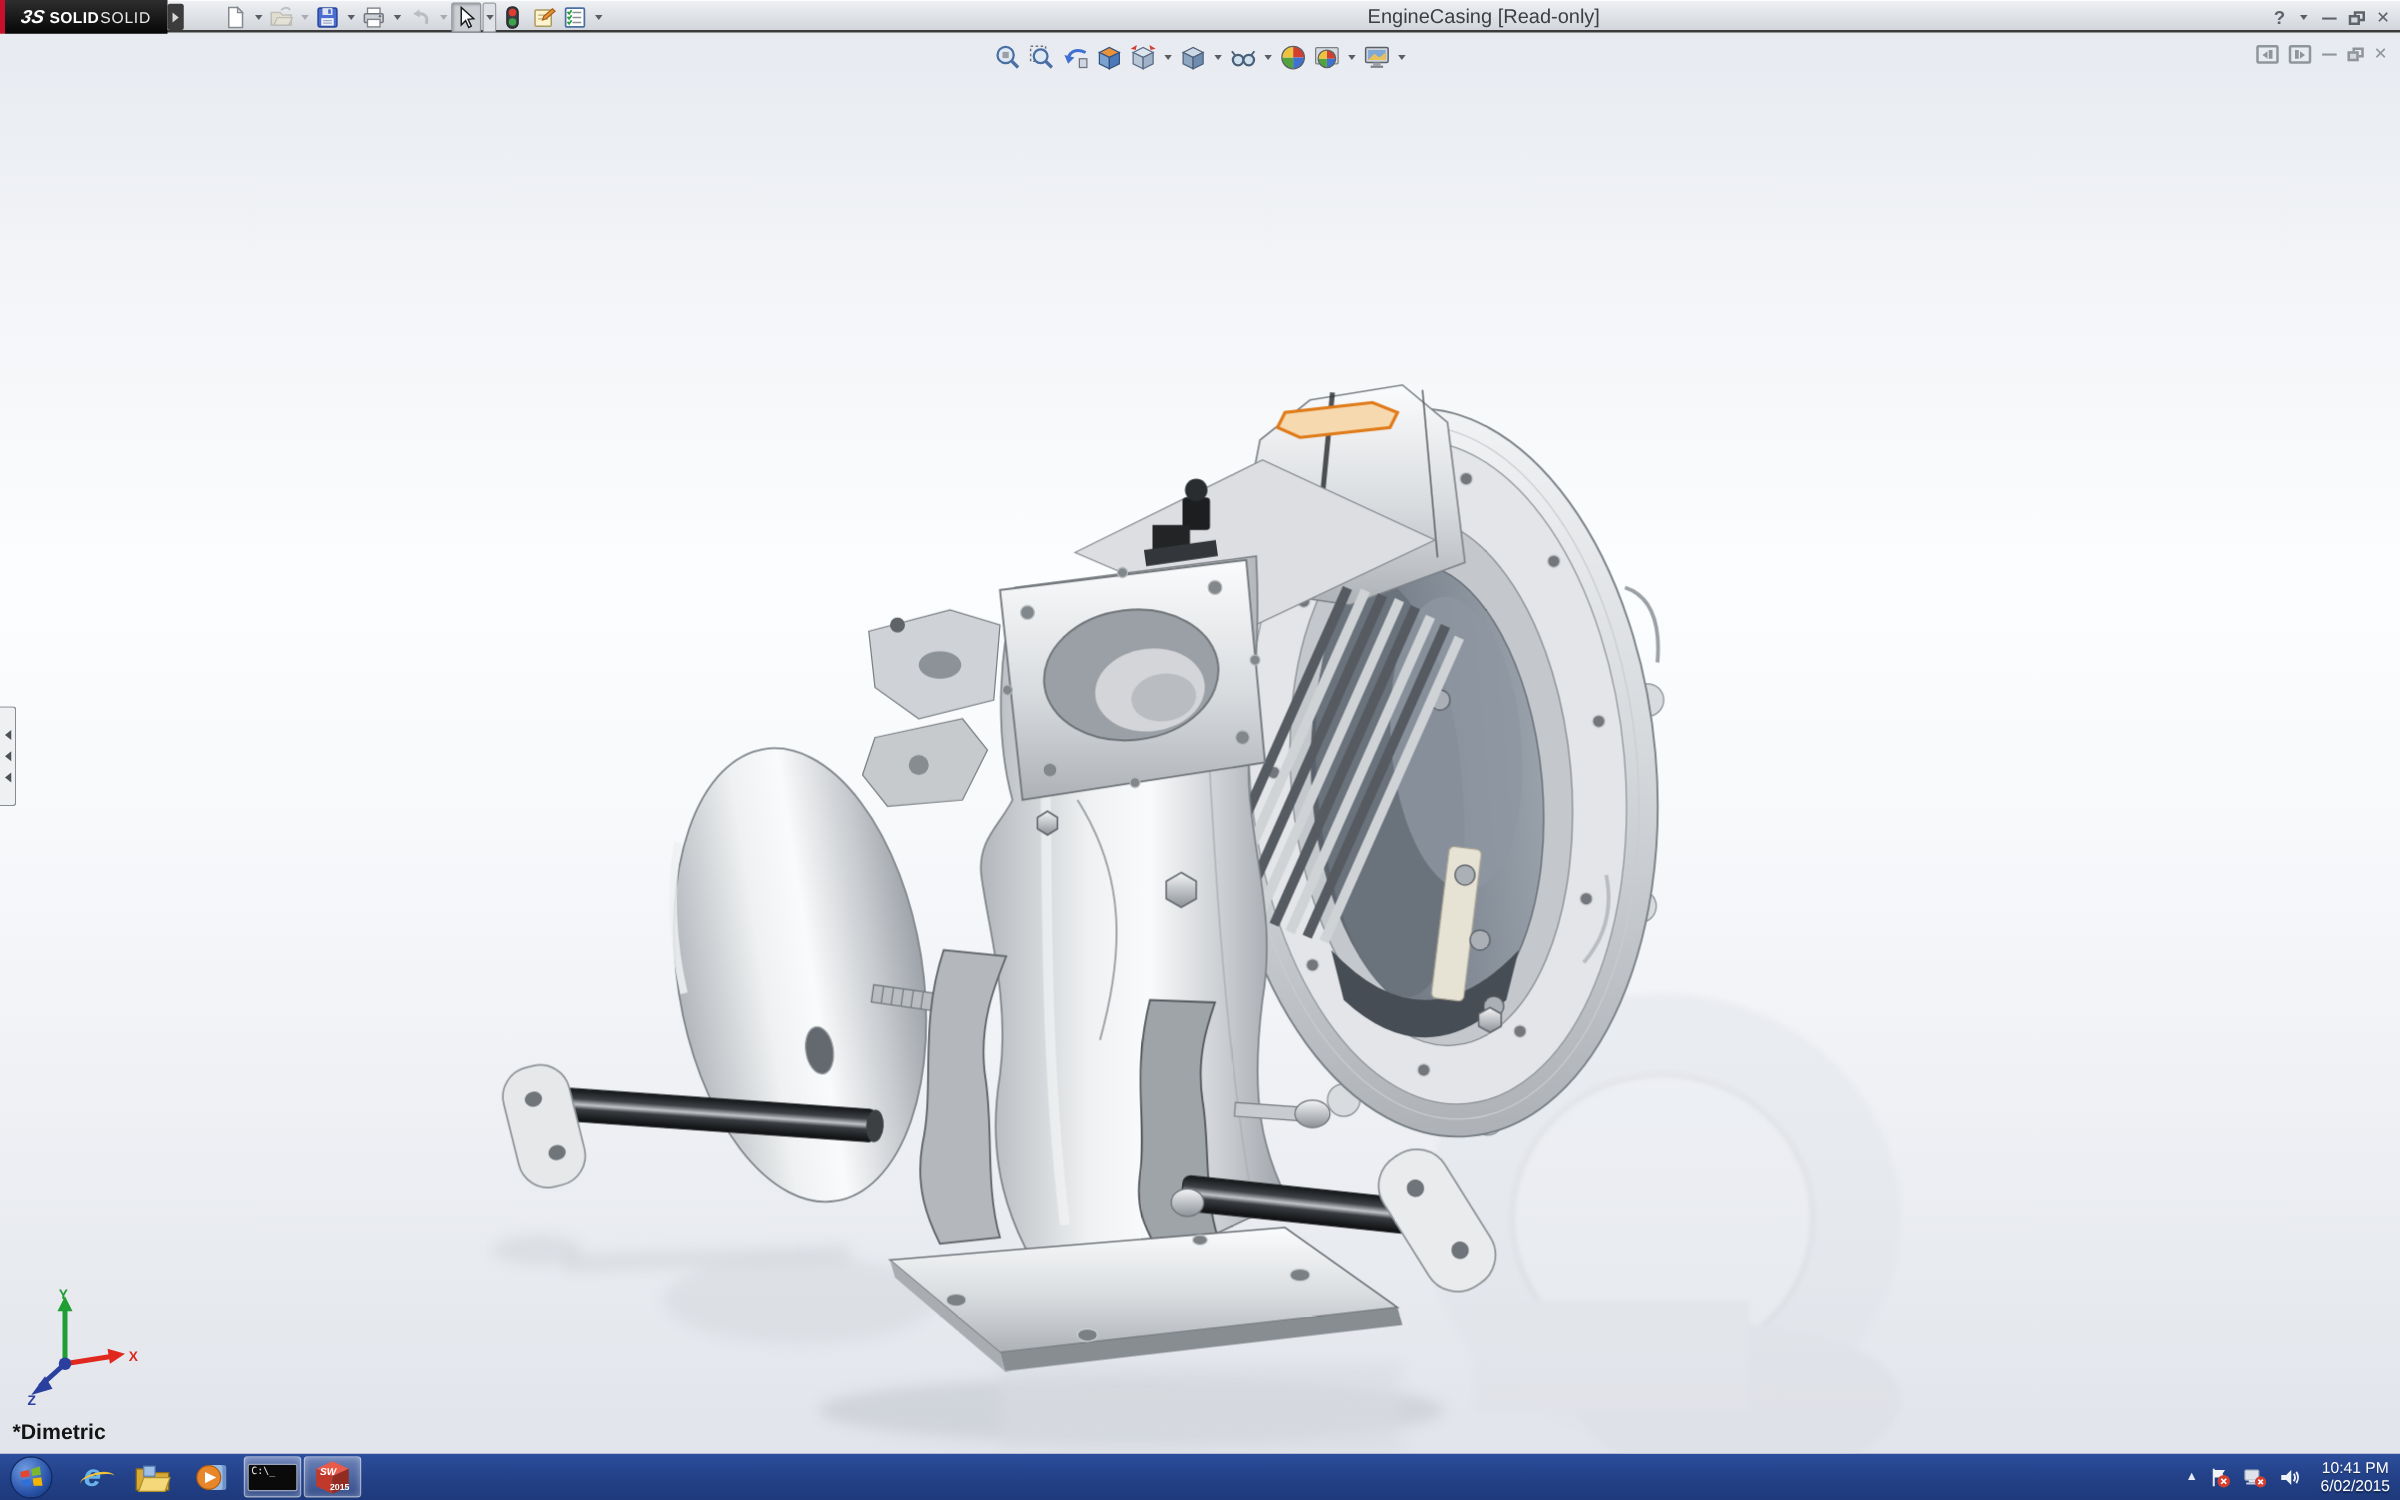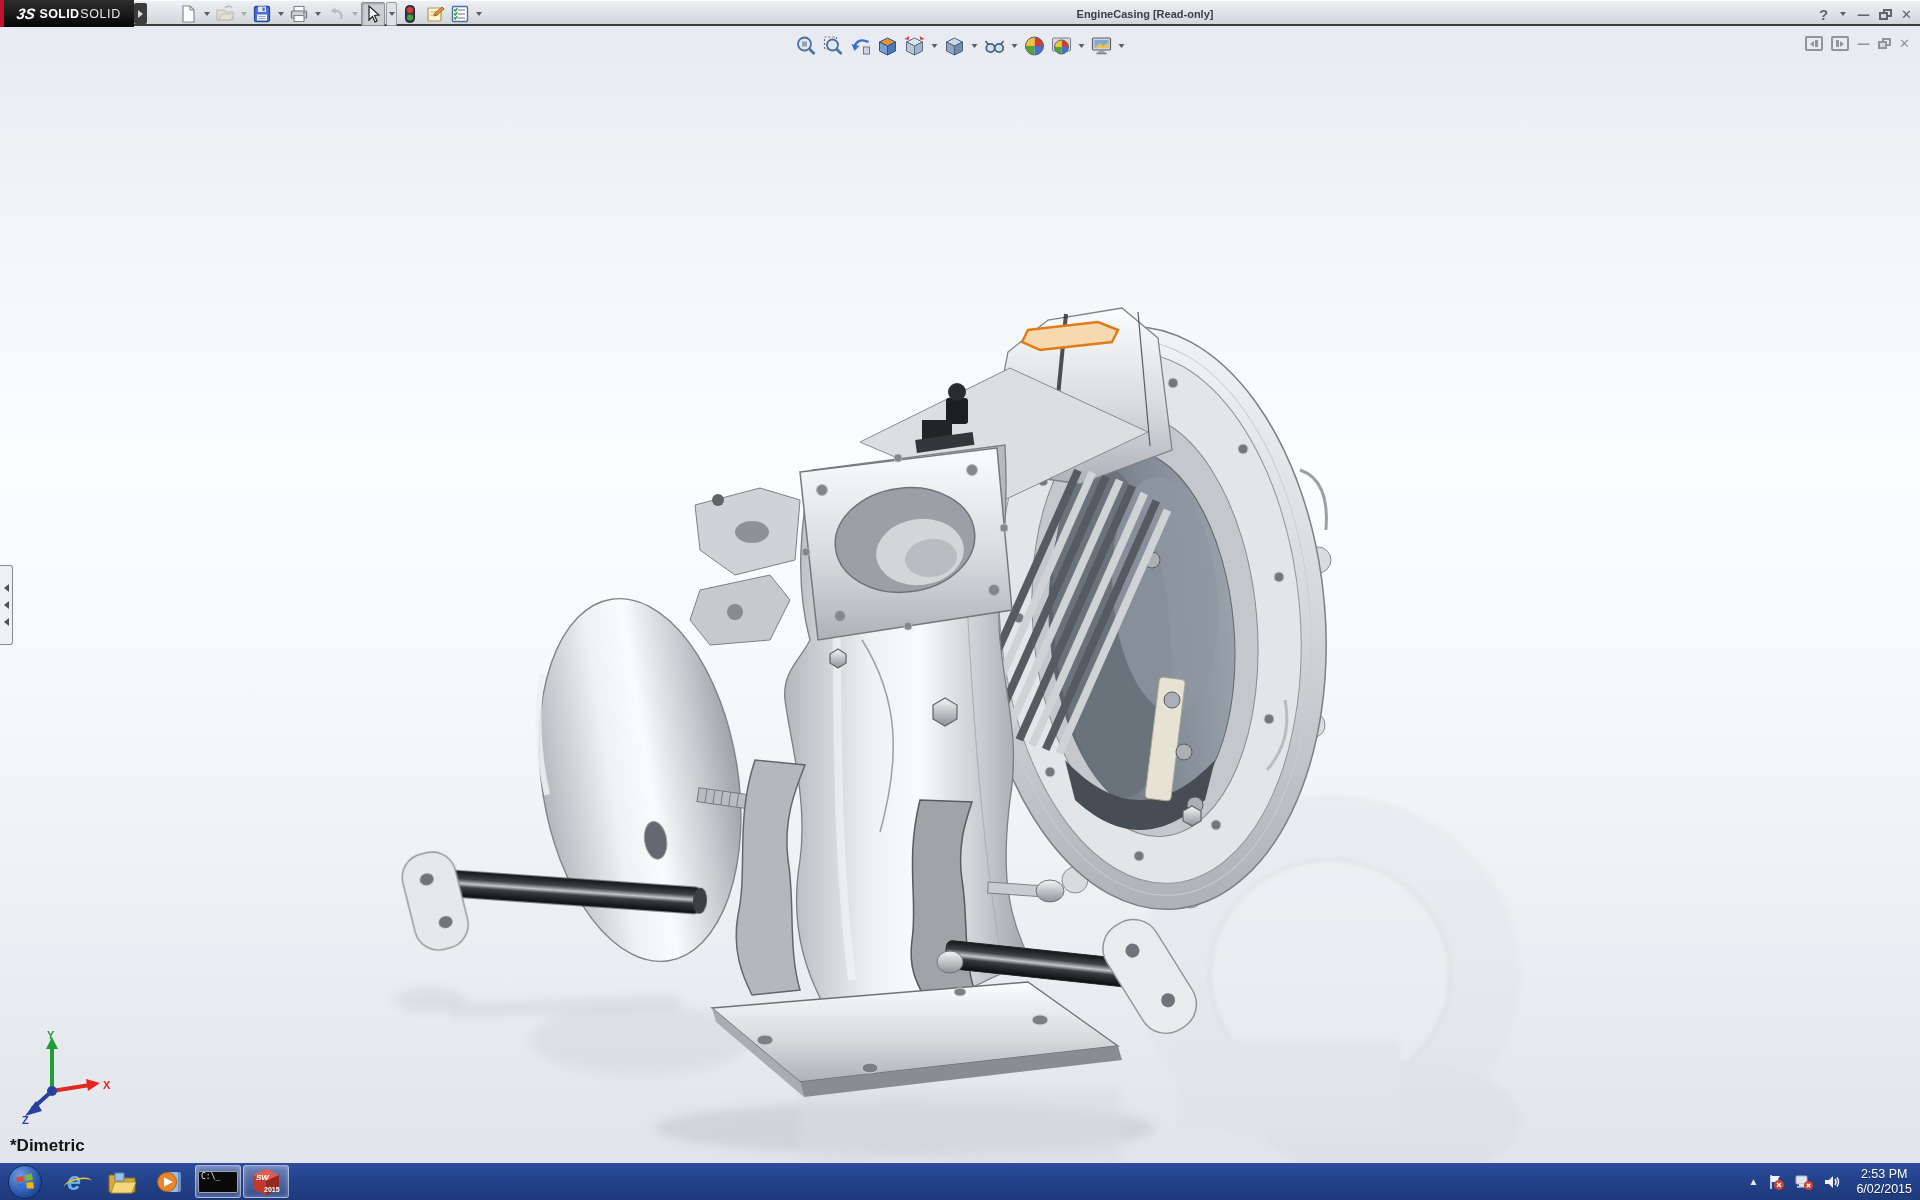--- a/index.html
+++ b/index.html
@@ -20,22 +20,22 @@
     border-radius:2px;display:flex;align-items:center;justify-content:center;}
   .menu-arrow i{width:0;height:0;border-top:4px solid transparent;border-bottom:4px solid transparent;border-left:5px solid #d8d8d8;}
   .std-toolbar{position:absolute;left:176px;top:0;height:26px;display:flex;align-items:center;gap:1px;}
   .t{width:24px;height:24px;display:flex;align-items:center;justify-content:center;border-radius:2px;}
   .t.disabled{opacity:.45;}
   .t.pressed{background:#ccd0d4;border:1px solid #8f9499;box-shadow:inset 1px 1px 2px rgba(0,0,0,.25);}
   .caret{width:11px;height:22px;display:flex;align-items:center;justify-content:center;}
   .caret i{width:0;height:0;border-left:3.5px solid transparent;border-right:3.5px solid transparent;border-top:4px solid #5a5e63;}
   .caret.dim i{border-top-color:#a8acb1;}
   .caret.boxed{border:1px solid #9a9ea3;border-radius:2px;background:#dfe2e6;height:24px;}
-  .tb-title{position:absolute;left:1015px;top:0;width:260px;height:26px;display:flex;
-    align-items:center;justify-content:center;font-size:11px;color:#3c4044;font-weight:bold;}
+  .tb-title{position:absolute;left:1057px;top:0;width:260px;height:26px;display:flex;
+    align-items:center;justify-content:center;font-size:16px;color:#3c4044;}
   .win-controls{position:absolute;right:8px;top:0;height:26px;display:flex;align-items:center;gap:9px;}
   .win-controls .help{font-size:15px;font-weight:bold;color:#606阵5;color:#60656b;}
   .wc-glyph{color:#5f646a;font-weight:bold;font-size:13px;font-family:"DejaVu Sans",sans-serif;}
   .restore-ic{position:relative;width:13px;height:11px;}
   .restore-ic span{position:absolute;width:9px;height:8px;border:2px solid #5f646a;background:transparent;}
   .restore-ic span:first-child{right:0;top:0;}
   .restore-ic span:last-child{left:0;bottom:0;background:#d5d8dc;}
 
   
   .viewport{position:absolute;top:28px;left:0;width:1920px;height:1135px;
@@ -610,17 +610,17 @@
       <rect x="5" y="11" width="5" height="2" fill="#dfe4ec"></rect>
       <rect x="3" y="13" width="9" height="1.6" fill="#c6cdd9"></rect>
       <circle cx="14.5" cy="12.5" r="4.5" fill="#d23f31"></circle>
       <path d="M12.7 10.7 l3.6 3.6 M16.3 10.7 l-3.6 3.6" stroke="#ffffff" stroke-width="1.3"></path>
     </svg>
     <svg width="18" height="18" viewBox="0 0 18 18">
       <polygon points="2,7 6,7 10,3 10,15 6,11 2,11" fill="#eef1f6"></polygon>
       <path d="M12 6 q2 3 0 6 M14 4.5 q3 4.5 0 9" fill="none" stroke="#eef1f6" stroke-width="1.5"></path>
     </svg>
     <div class="clock">
-      <div>2:53 PM</div>
+      <div>10:41 PM</div>
       <div>6/02/2015</div>
     </div>
   </div>
 </div>
 
 </body></html>

